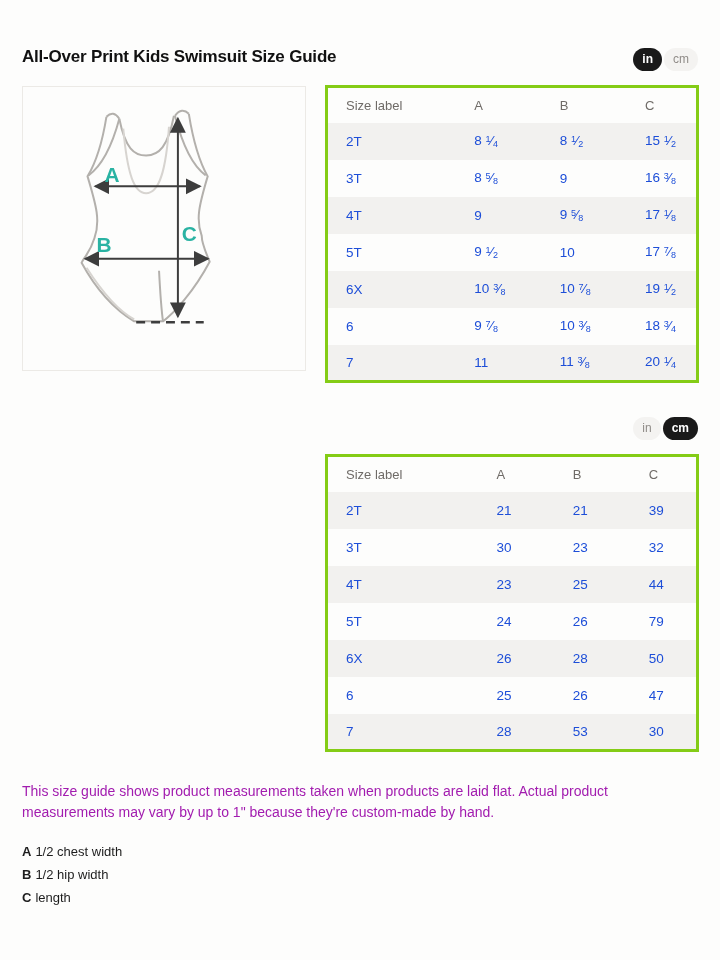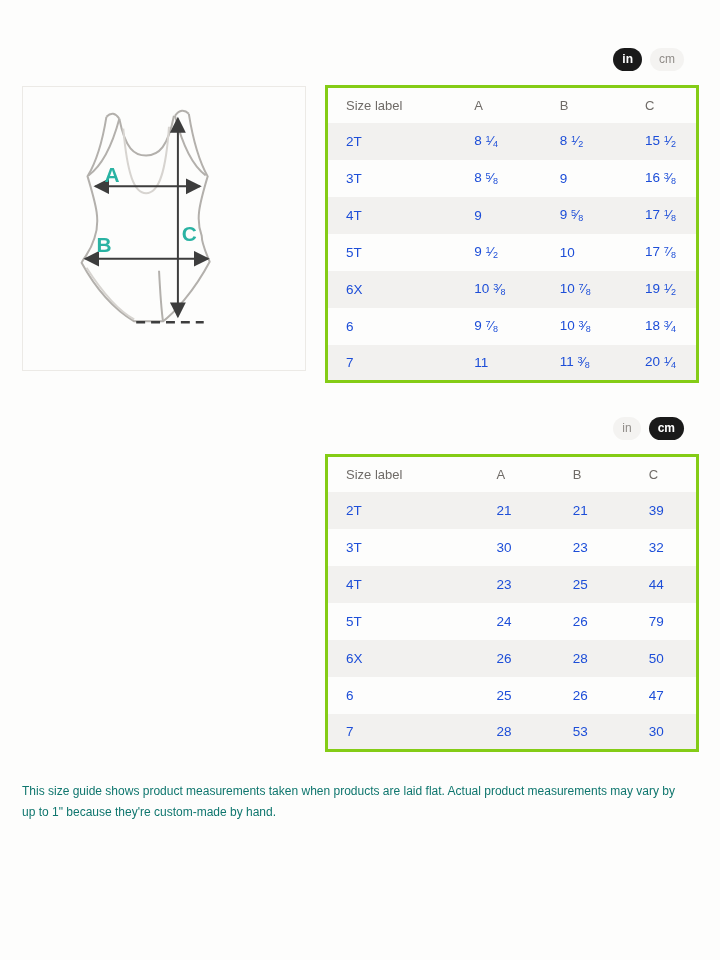--- a/index.html
+++ b/index.html
@@ -6,21 +6,21 @@
   html,body { background:#fdfdfc; }
   .page {
     position:relative; width:720px; height:960px; margin:0 auto;
     background:#fdfdfc; overflow:hidden;
     font-family:"Liberation Sans", sans-serif; color:#1d1d1d;
   }
   .page-title {
     position:absolute; left:22px; top:47px;
     font-size:17px; font-weight:bold; letter-spacing:-0.2px; color:#111;
   }
-  .unit-toggle { position:absolute; right:36px; display:flex; gap:8px; }
+  .unit-toggle { position:absolute; right:22px; display:flex; gap:2px; }
   .unit-toggle.t1 { top:48px; }
   .unit-toggle.t2 { top:417px; }
   .pill {
     height:23px; min-width:27px; padding:0 9px; border:none; border-radius:12px;
     font-family:"Liberation Sans", sans-serif; font-size:12px; line-height:23px;
     text-align:center; cursor:pointer; background:#f4f3f1; color:#908c88;
   }
   .pill.active { background:#1a1a1a; color:#ffffff; font-weight:bold; }
 
   .diagram-box {
@@ -51,31 +51,32 @@
   #table-cm th:nth-child(1), #table-cm td:nth-child(1) { width:41%; }
   #table-cm th:nth-child(2), #table-cm td:nth-child(2) { width:20.5%; }
   #table-cm th:nth-child(3), #table-cm td:nth-child(3) { width:20.5%; }
   #table-cm th:nth-child(4), #table-cm td:nth-child(4) { width:18%; }
   .fr { white-space:nowrap; }
   .fr sup { font-size:9px; vertical-align:3px; }
   .fr sub { font-size:9px; vertical-align:-2px; }
 
   .footnote {
     position:absolute; left:22px; top:781px; width:668px;
-    font-size:12px; line-height:21px; color:#0f766e;
+    font-size:14px; line-height:21px; color:#a21caf;
   }
   .legend { position:absolute; left:22px; top:845px; }
   .legend-row { font-size:13px; line-height:13px; margin-bottom:10px; color:#1d1d1d; }
   .legend-key { font-weight:bold; margin-right:4px; }
 </style>
 </head>
 <body>
 
 <div class="page">
 
+  <h1 class="page-title">All-Over Print Kids Swimsuit Size Guide</h1>
 
   <div class="unit-toggle t1">
       <button class="pill active">in</button>
       <button class="pill">cm</button>
     </div>
 
   <div class="diagram-box">
     <svg width="282" height="283" viewBox="0 0 284 285">
       <defs>
         <marker id="ah" markerWidth="9" markerHeight="9" refX="7" refY="4" orient="auto-start-reverse">
@@ -222,14 +223,25 @@
           <td>7</td>
           <td>28</td>
           <td>53</td>
           <td>30</td>
         </tr>
       </tbody>
   </table>
 
   <p class="footnote">This size guide shows product measurements taken when products are laid flat. Actual product measurements may vary by up to 1" because they're custom-made by hand.</p>
 
+  <div class="legend">
+    <div class="legend-row">
+      <span class="legend-key">A</span><span>1/2 chest width</span>
+    </div>
+    <div class="legend-row">
+      <span class="legend-key">B</span><span>1/2 hip width</span>
+    </div>
+    <div class="legend-row">
+      <span class="legend-key">C</span><span>length</span>
+    </div>
+  </div>
 
 </div>
 
 </body></html>

